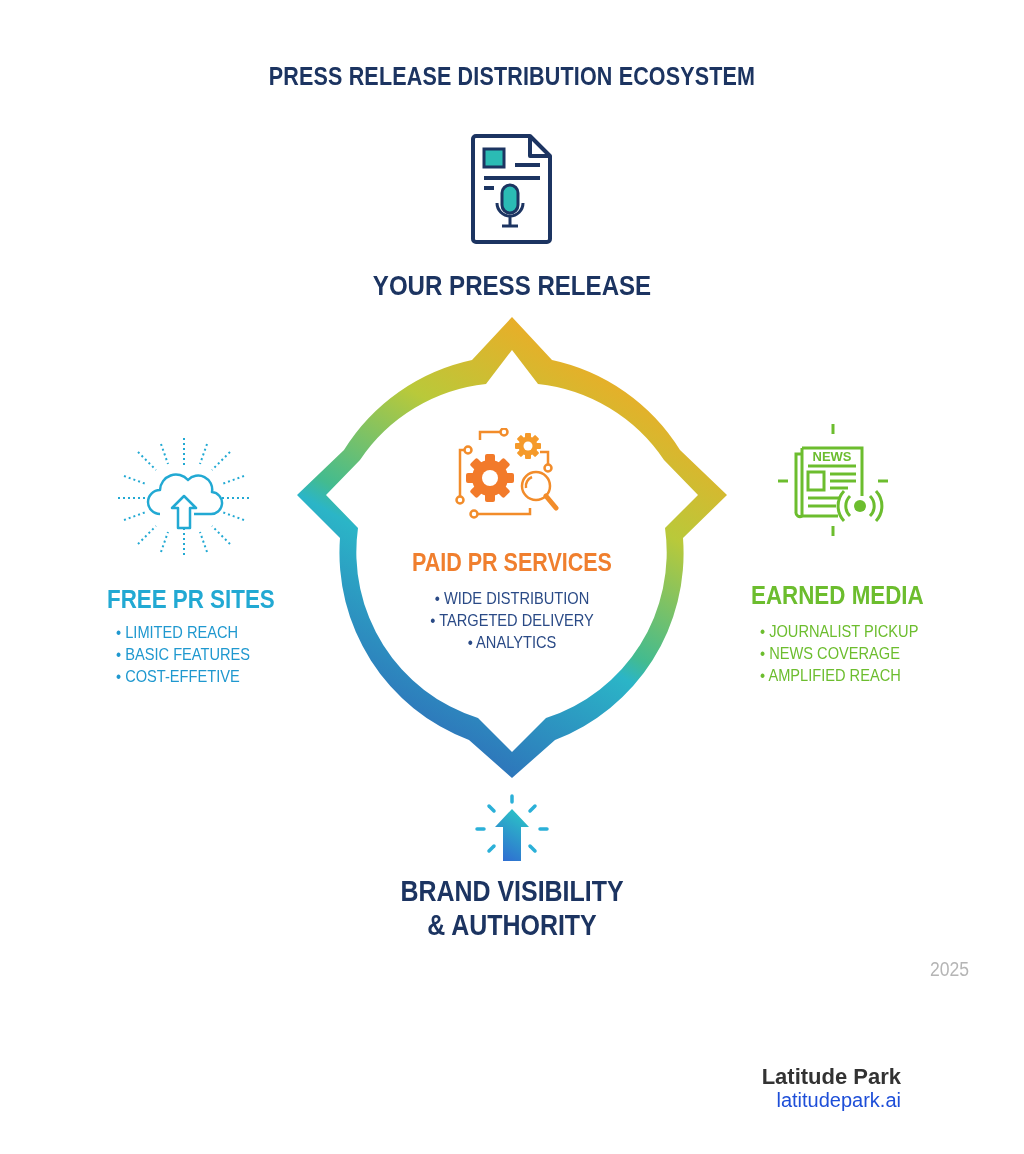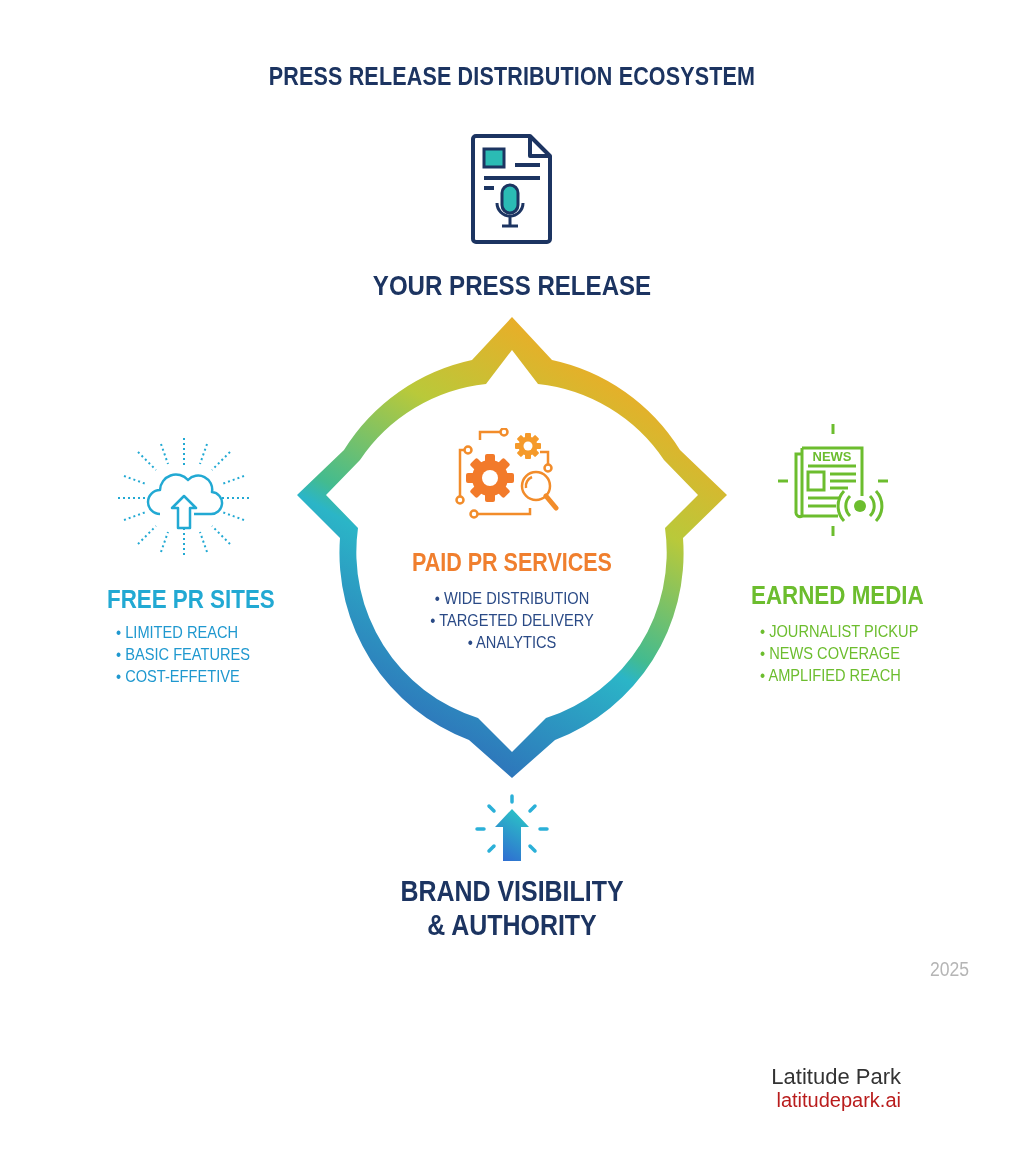--- a/index.html
+++ b/index.html
@@ -34,22 +34,22 @@
   .side-list { list-style: none; margin: 0; padding: 0; font-size: 17px; line-height: 22px; transform-origin: left center; transform: scaleX(0.86); white-space: nowrap; }
   .free-title { left: 107px; top: 584px; color: #22a9d3; }
   .free-list { left: 116px; top: 622px; color: #1f98cf; }
   .earned-title { left: 751px; top: 580px; color: #6cbd2e; }
   .earned-list { left: 760px; top: 621px; color: #6cbd2e; }
   .brand-label {
     left: 0; right: 0; top: 874px; text-align: center;
     font-size: 29px; line-height: 34px; transform: scaleX(0.86);
   }
   .year { left: 930px; top: 958px; font-size: 20px; color: #b5b5b5; transform: scaleX(0.88); transform-origin: left; }
-  .brand-name { right: 123px; top: 1064px; font-size: 22px; font-weight: normal; color: #333333; text-align: right; }
-  .brand-url { right: 123px; top: 1089px; font-size: 20px; color: #b91c1c; text-align: right; }
+  .brand-name { right: 123px; top: 1064px; font-size: 22px; font-weight: bold; color: #333333; text-align: right; }
+  .brand-url { right: 123px; top: 1089px; font-size: 20px; color: #1d4ed8; text-align: right; }
   .bullet::before { content: "• "; }
   svg { display: block; }
 </style>
 </head>
 <body>
 
 <div class="title">PRESS RELEASE DISTRIBUTION ECOSYSTEM</div>
 
 <div class="abs" style="left:470px; top:133px;">
   <svg width="84" height="112" viewBox="0 0 84 112">

